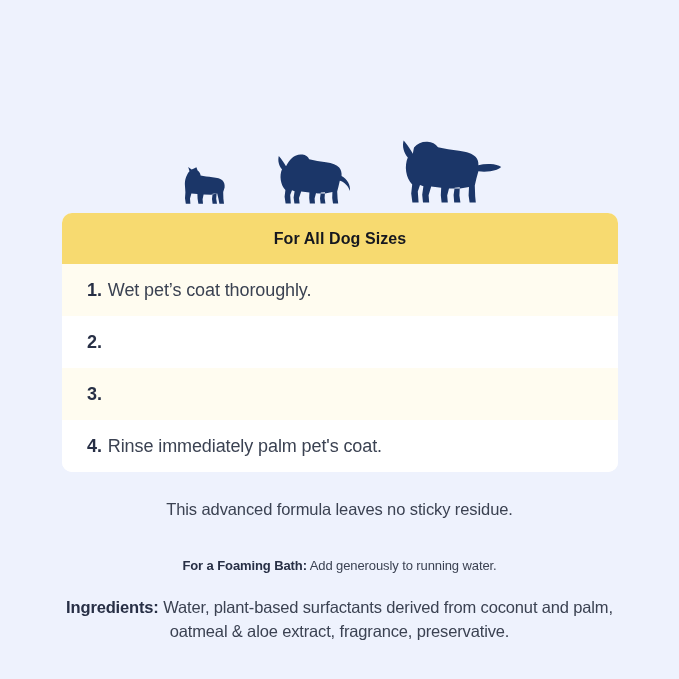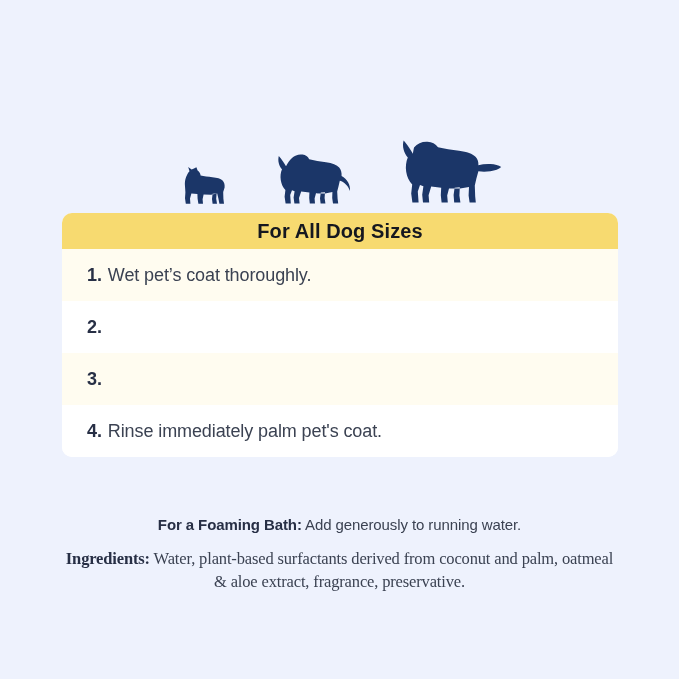--- a/index.html
+++ b/index.html
@@ -59,26 +59,26 @@
     left: 62px;
     top: 213px;
     width: 556px;
     border-radius: 10px;
     overflow: hidden;
     background: #ffffff;
   }
 
   .card-header {
     background: #f7da70;
-    height: 36px;
+    height: 51px;
     display: flex;
     align-items: center;
     justify-content: center;
     color: #15171f;
-    font-size: 20px;
+    font-size: 16px;
     font-weight: 600;
     letter-spacing: 0.1px;
   }
 
   .step-row {
     height: 52px;
     display: flex;
     align-items: center;
     padding-left: 25px;
     font-size: 18px;
@@ -106,33 +106,32 @@
     color: #3b4252;
   }
 
   .note-residue {
     font-size: 16.5px;
     line-height: 1.4;
     letter-spacing: -0.1px;
   }
 
   .note-foaming {
-    margin-top: 16px;
-    font-size: 15px;
+    margin-top: 36px;
+    font-size: 13px;
     line-height: 1.4;
     letter-spacing: -0.1px;
   }
 
   .note-ingredients {
-    margin-top: 12px;
+    margin-top: 21px;
     font-size: 16.5px;
     line-height: 1.42;
     letter-spacing: -0.15px;
     padding: 0 18px;
-    font-family: Liberation Serif, serif;
   }
 
   .bold-label {
     font-weight: 700;
     color: #272f45;
   }
 </style>
 </head>
 <body>
 
@@ -182,20 +181,21 @@
 
     <div class="step-row even">
       <span class="step-num">4.</span>
       <span class="step-text">Rinse immediately palm pet's coat.</span>
     </div>
 
   </div>
 
   <div class="notes">
 
+    <p class="note-residue">This advanced formula leaves no sticky residue.</p>
 
     <p class="note-foaming"><span class="bold-label">For a Foaming Bath:</span><span> Add generously to running water.</span></p>
 
     <p class="note-ingredients"><span class="bold-label">Ingredients:</span><span> Water, plant-based surfactants derived from coconut and palm, oatmeal &amp; aloe extract, fragrance, preservative.</span></p>
 
   </div>
 
 </div>
 
 </body></html>

